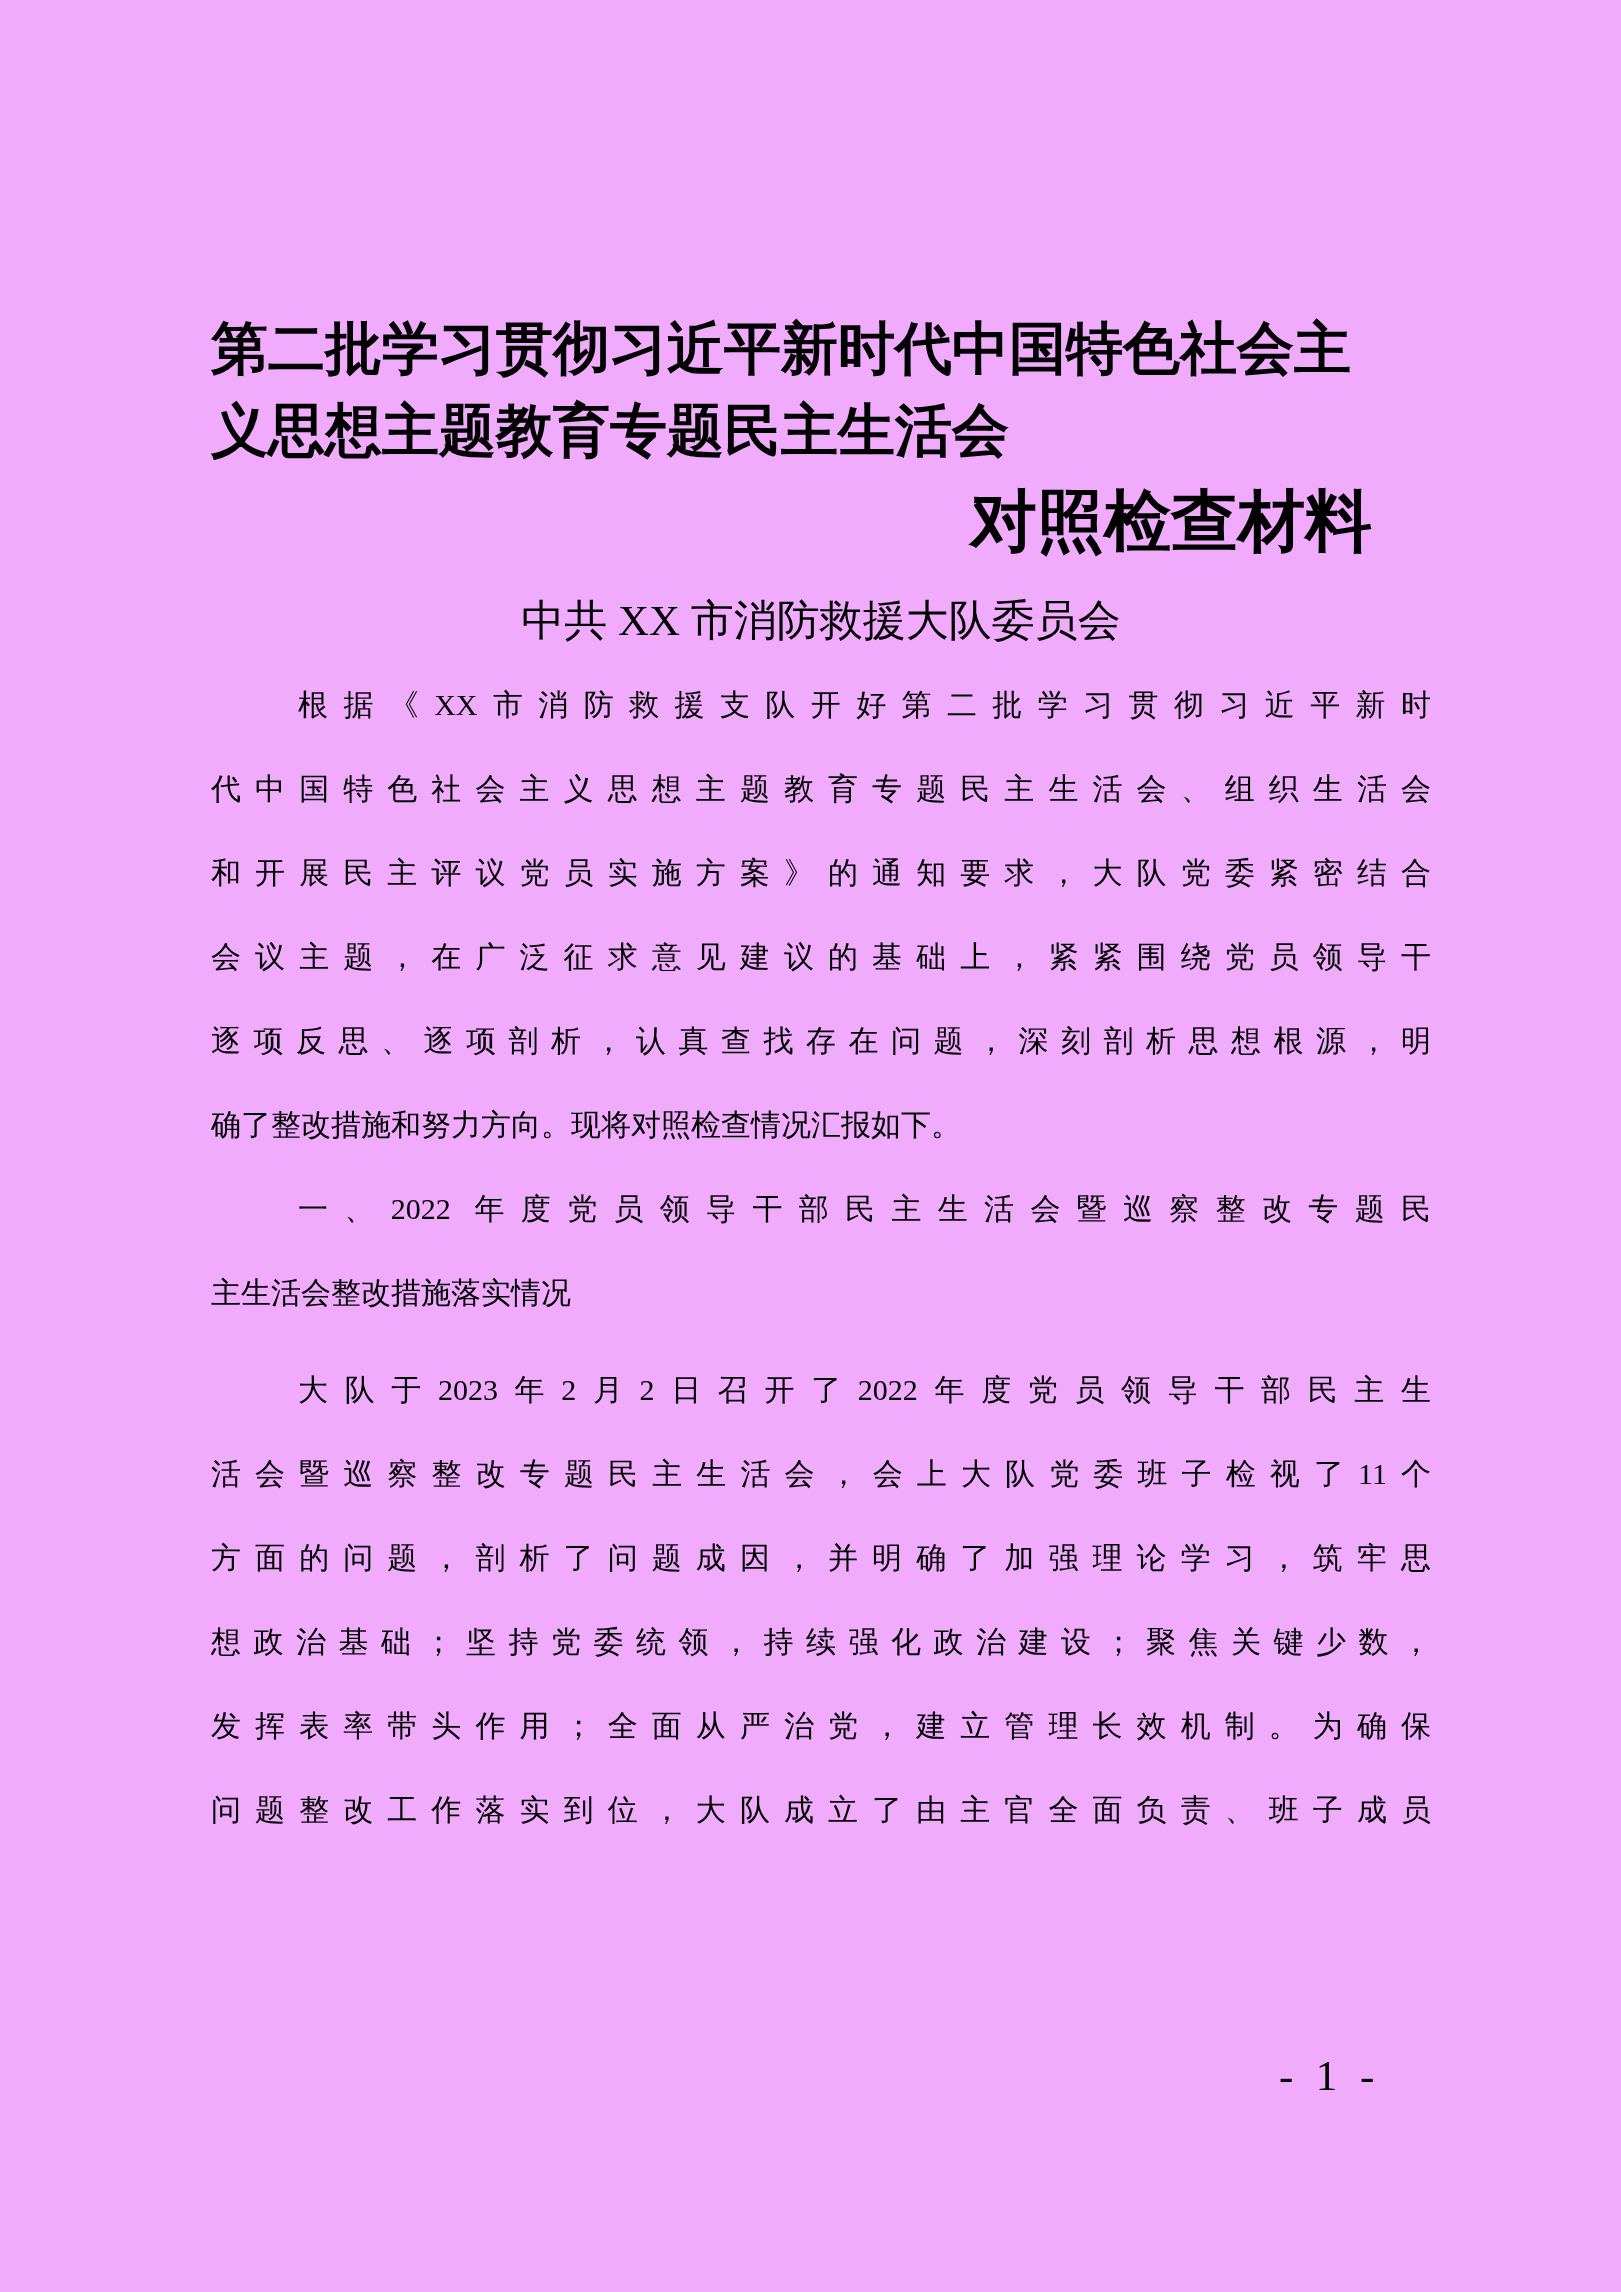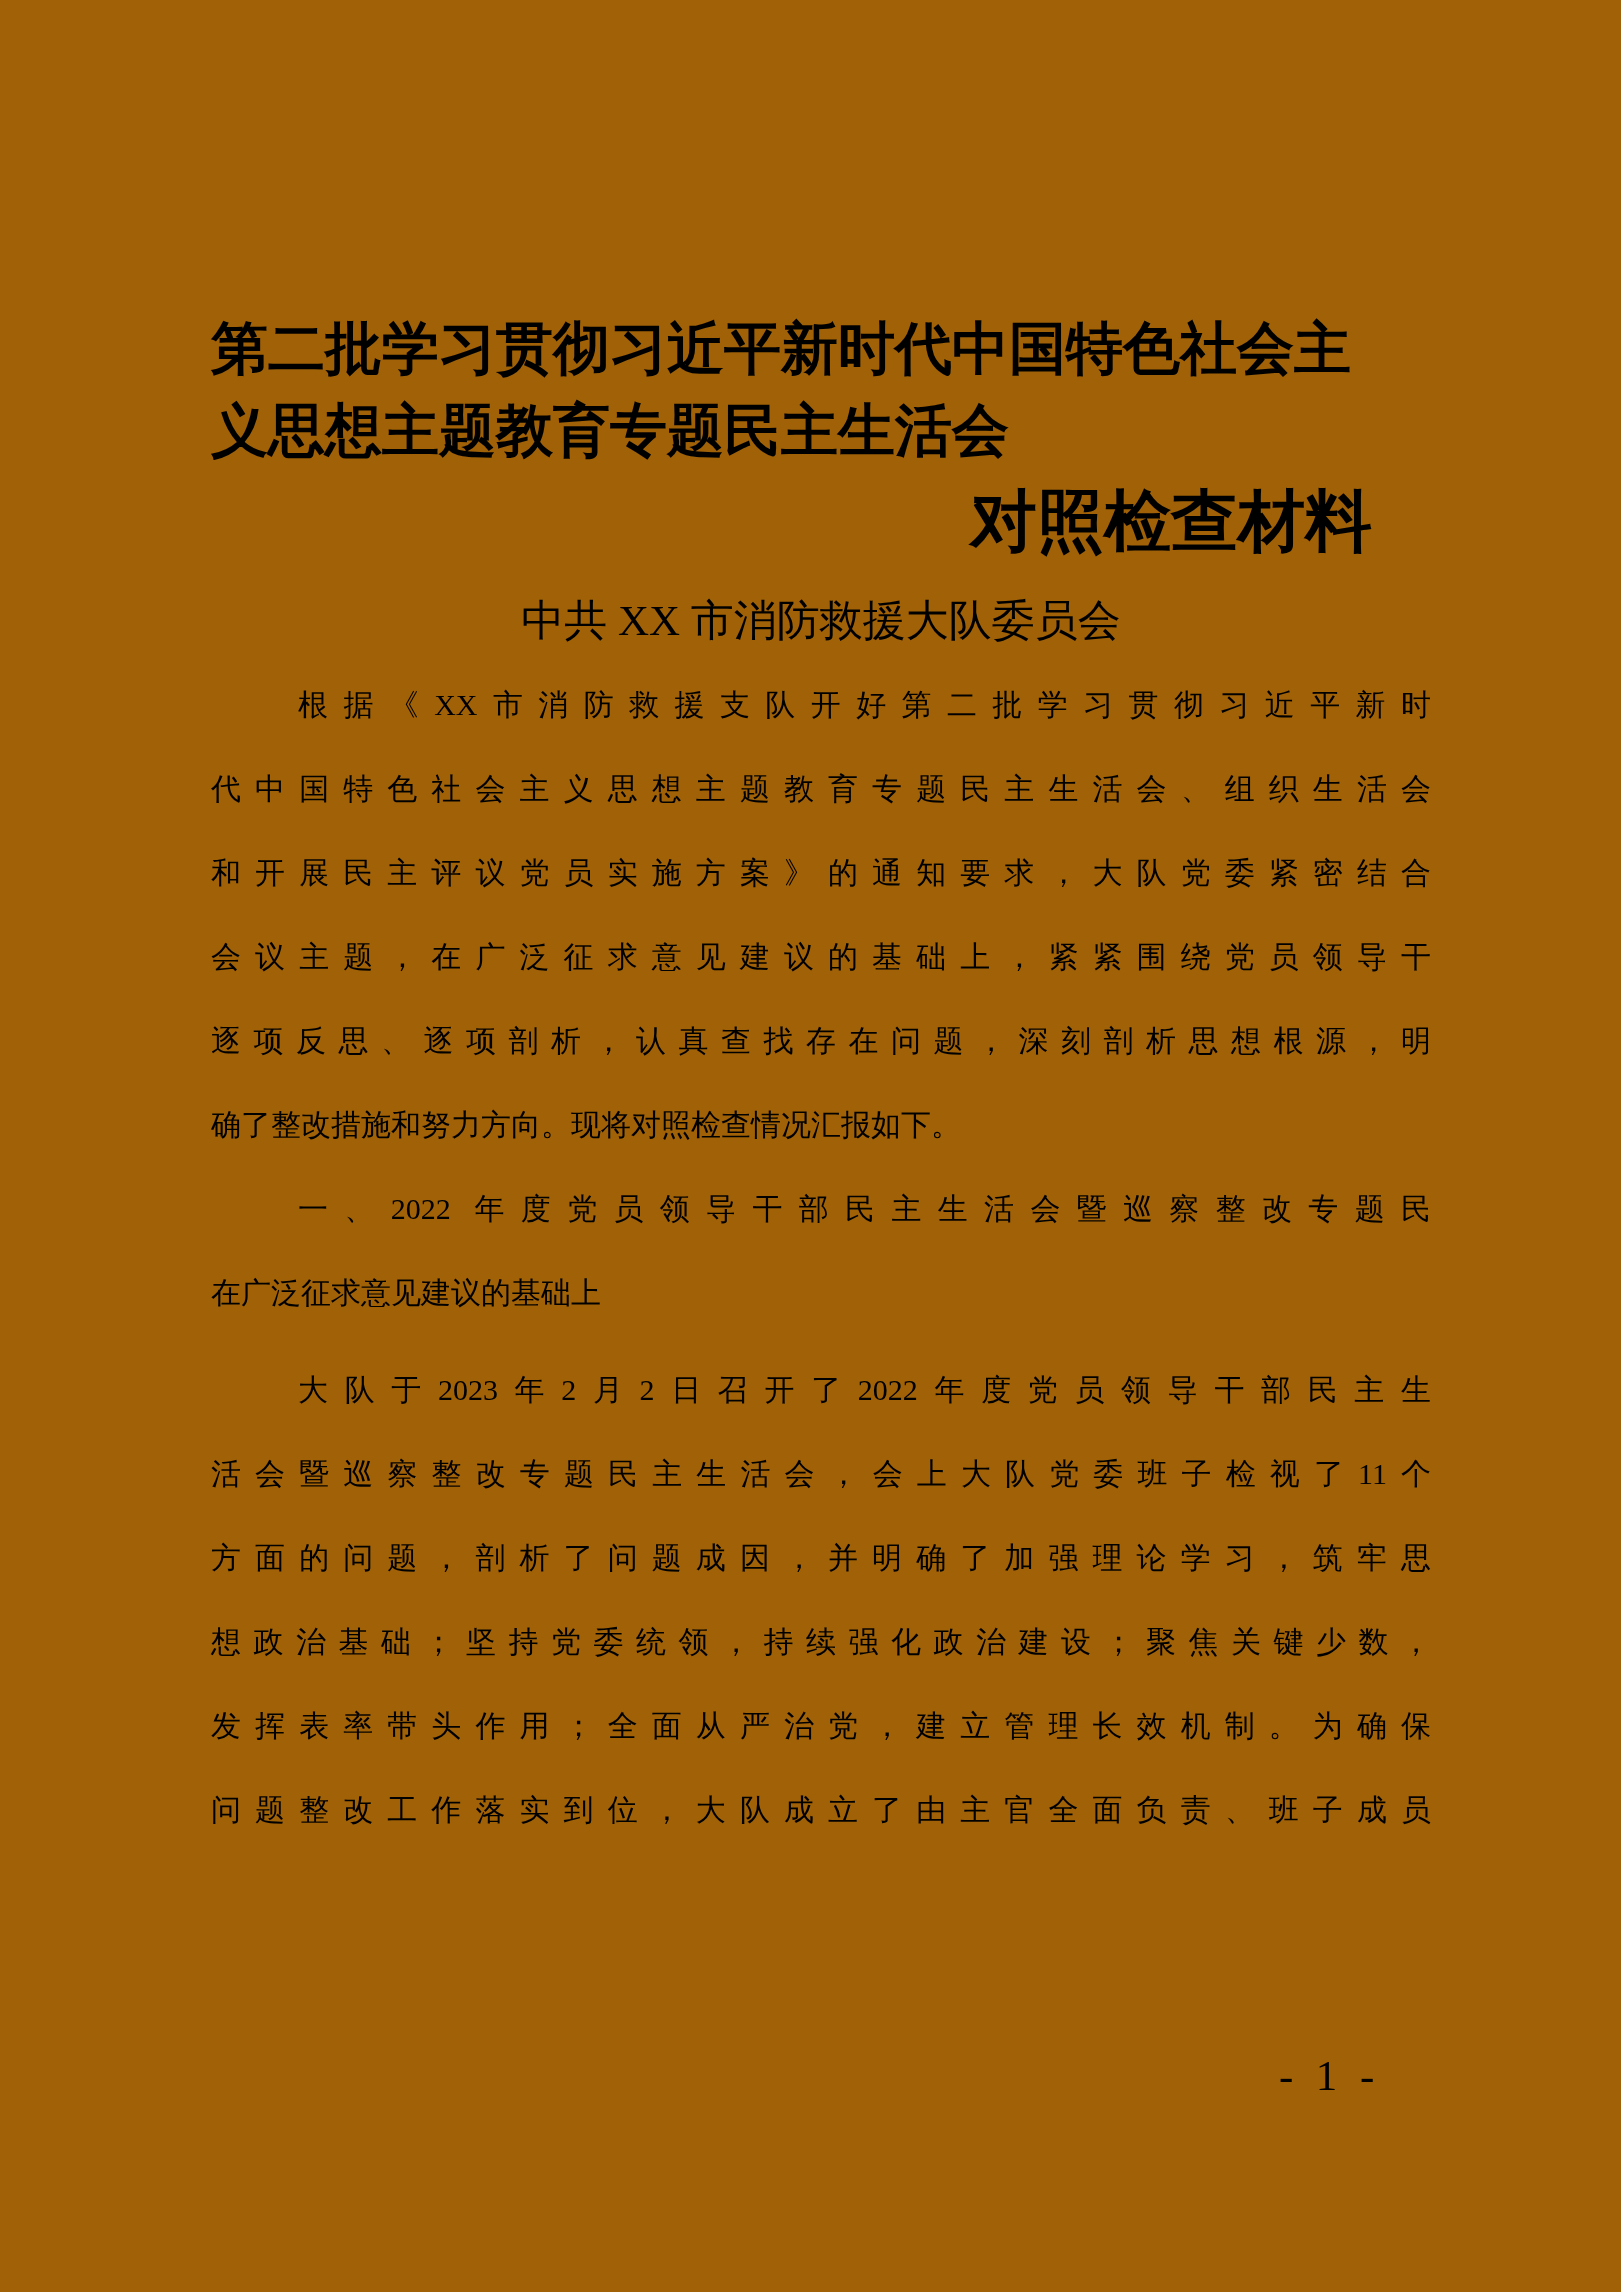--- a/index.html
+++ b/index.html
@@ -1,20 +1,20 @@
 <!DOCTYPE html>
 <html><head>
 <meta charset="utf-8">
 <style>
   html, body { margin: 0; padding: 0; background: #e8e8e8; }
   .page {
     position: relative;
     width: 1621px;
     height: 2293px;
-    background: #a16207;
+    background: #f0abfc;
     color: #000000;
     font-family: "Liberation Serif", sans-serif;
     overflow: hidden;
   }
   .content {
     position: absolute;
     left: 211px;
     top: 308px;
     width: 1220px;
   }
@@ -82,21 +82,21 @@
     <div class="para">
         <div class="line indent fill">根据《XX市消防救援支队开好第二批学习贯彻习近平新时</div>
         <div class="line fill">代中国特色社会主义思想主题教育专题民主生活会、组织生活会</div>
         <div class="line fill">和开展民主评议党员实施方案》的通知要求，大队党委紧密结合</div>
         <div class="line fill">会议主题，在广泛征求意见建议的基础上，紧紧围绕党员领导干</div>
         <div class="line fill">逐项反思、逐项剖析，认真查找存在问题，深刻剖析思想根源，明</div>
         <div class="line">确了整改措施和努力方向。现将对照检查情况汇报如下。</div>
       </div>
     <div class="para heading">
         <div class="line indent fill">一、2022 年度党员领导干部民主生活会暨巡察整改专题民</div>
-        <div class="line">在广泛征求意见建议的基础上</div>
+        <div class="line">主生活会整改措施落实情况</div>
       </div>
     <div class="para">
         <div class="line indent fill">大队于2023年2月2日召开了2022年度党员领导干部民主生</div>
         <div class="line fill">活会暨巡察整改专题民主生活会，会上大队党委班子检视了11个</div>
         <div class="line fill">方面的问题，剖析了问题成因，并明确了加强理论学习，筑牢思</div>
         <div class="line fill">想政治基础；坚持党委统领，持续强化政治建设；聚焦关键少数，</div>
         <div class="line fill">发挥表率带头作用；全面从严治党，建立管理长效机制。为确保</div>
         <div class="line fill">问题整改工作落实到位，大队成立了由主官全面负责、班子成员</div>
       </div>
   </div>

